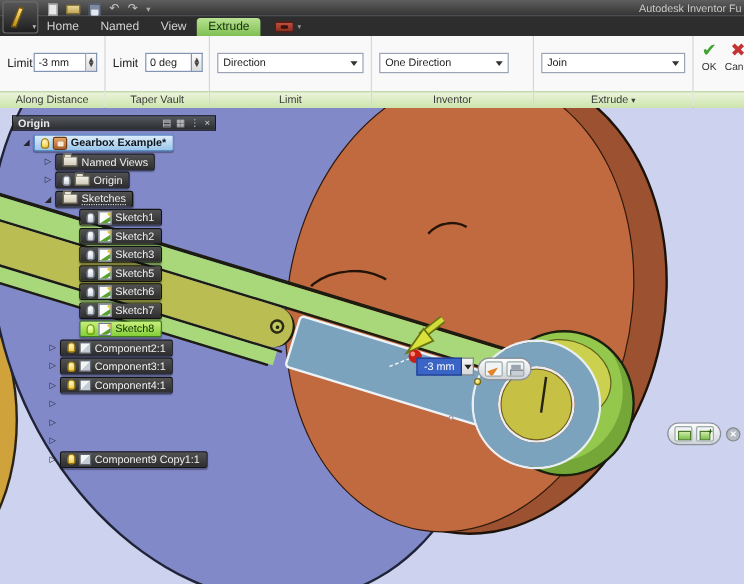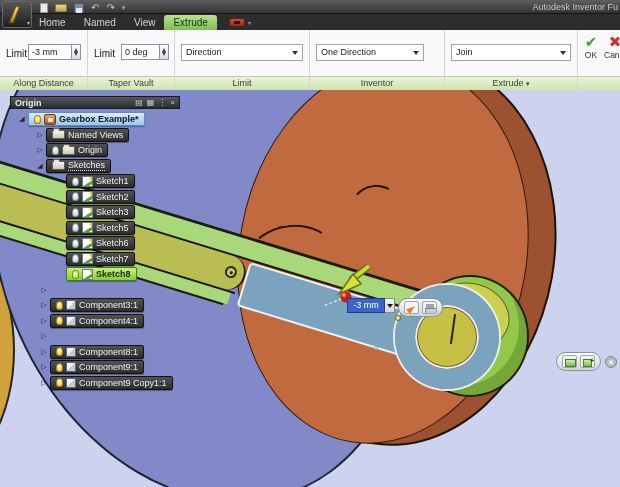--- a/index.html
+++ b/index.html
@@ -109,21 +109,21 @@
   #browserbar .bt{flex:1;font-size:9px;font-weight:bold;color:#e9e9e9;padding-left:4px;}
   #browserbar .hic{font-size:8px;color:#cfcfcf;margin-right:4px;line-height:11px;}
   #tree{left:8px;top:112px;z-index:30;width:280px;}
   .trow{display:flex;align-items:center;height:14px;margin-bottom:1.5px;}
   .k-root{margin-left:10px;} .k-folder{margin-left:28px;} .k-sketch{margin-left:58px;} .k-component{margin-left:32px;}
   .exp{width:8px;font-size:7px;color:#24262c;margin-right:2px;text-align:center;font-family:"DejaVu Sans",sans-serif;}
   .pill{display:flex;align-items:center;gap:3px;height:14px;padding:0 5px;border-radius:2px;
     background:linear-gradient(#525252,#2d2d2d);border:1px solid #121212;color:#f0f0f0;font-size:9px;white-space:nowrap;
     box-shadow:0 1px 1px rgba(0,0,0,.35);}
   .sel-blue .pill{background:linear-gradient(#dcedfb,#9cc6ea);border-color:#5590c8;color:#101418;font-weight:bold;}
-  .sel-green .pill{background:linear-gradient(#c9f07c,#82ce38);border-color:#3f7d18;color:#143005;font-weight:bold;}
+  .sel-green .pill{background:linear-gradient(#c9f07c,#82ce38);border-color:#3f7d18;color:#143005;font-weight:normal;}
   .focus .lbl{border-bottom:1px dotted #cfd8e8;}
   .ic{display:inline-block;position:relative;flex:none;}
   .ic-bulb-yellow,.ic-bulb-gray,.ic-bulb-green{width:7px;height:9px;border-radius:50% 50% 35% 35%;}
   .ic-bulb-yellow{background:radial-gradient(circle at 40% 30%,#fff6c0,#f2c425);border:1px solid #a07d10;}
   .ic-bulb-gray{background:radial-gradient(circle at 40% 30%,#ffffff,#c2cad6);border:1px solid #7e8898;}
   .ic-bulb-green{background:radial-gradient(circle at 40% 30%,#f4ffc0,#b0e22e);border:1px solid #6a9a12;}
   .ic-folder2{width:13px;height:9px;background:linear-gradient(#f4f1e8,#cfc9b6);border:1px solid #63604f;border-radius:1px;}
   .ic-folder2::before{content:"";position:absolute;left:0;top:-3px;width:5px;height:2px;background:#e6e2d4;border:1px solid #63604f;border-bottom:none;}
   .ic-sketch{width:11px;height:11px;background:#fdfdfd;border:1px solid #70798a;overflow:hidden;}
   .ic-sketch::before{content:"";position:absolute;left:-2px;top:6px;width:15px;height:2.5px;background:#57a22a;transform:rotate(-33deg);}
@@ -274,20 +274,25 @@
     </div>
     <div class="trow k-sketch sel-green">
       <span class="pill">
         <span class="ic ic-bulb-green"></span>
         <span class="ic ic-sketch"></span>
         <span class="lbl">Sketch8</span>
       </span>
     </div>
     <div class="trow k-component">
       <span class="exp">▷</span>
+      <span class="pill">
+        <span class="ic ic-bulb-yellow"></span>
+        <span class="ic ic-cube"></span>
+        <span class="lbl">Component2:1</span>
+      </span>
     </div>
     <div class="trow k-component">
       <span class="exp">▷</span>
       <span class="pill">
         <span class="ic ic-bulb-yellow"></span>
         <span class="ic ic-cube"></span>
         <span class="lbl">Component3:1</span>
       </span>
     </div>
     <div class="trow k-component">
@@ -296,33 +301,23 @@
         <span class="ic ic-bulb-yellow"></span>
         <span class="ic ic-cube"></span>
         <span class="lbl">Component4:1</span>
       </span>
     </div>
     <div class="trow k-component">
       <span class="exp">▷</span>
     </div>
     <div class="trow k-component">
       <span class="exp">▷</span>
-      <span class="pill">
-        <span class="ic ic-bulb-yellow"></span>
-        <span class="ic ic-cube"></span>
-        <span class="lbl">Component8:1</span>
-      </span>
-    </div>
-    <div class="trow k-component">
-      <span class="exp">▷</span>
-      <span class="pill">
-        <span class="ic ic-bulb-yellow"></span>
-        <span class="ic ic-cube"></span>
-        <span class="lbl">Component9:1</span>
-      </span>
+    </div>
+    <div class="trow k-component">
+      <span class="exp">▷</span>
     </div>
     <div class="trow k-component">
       <span class="exp">▷</span>
       <span class="pill">
         <span class="ic ic-bulb-yellow"></span>
         <span class="ic ic-cube"></span>
         <span class="lbl">Component9 Copy1:1</span>
       </span>
     </div>
   </div>

